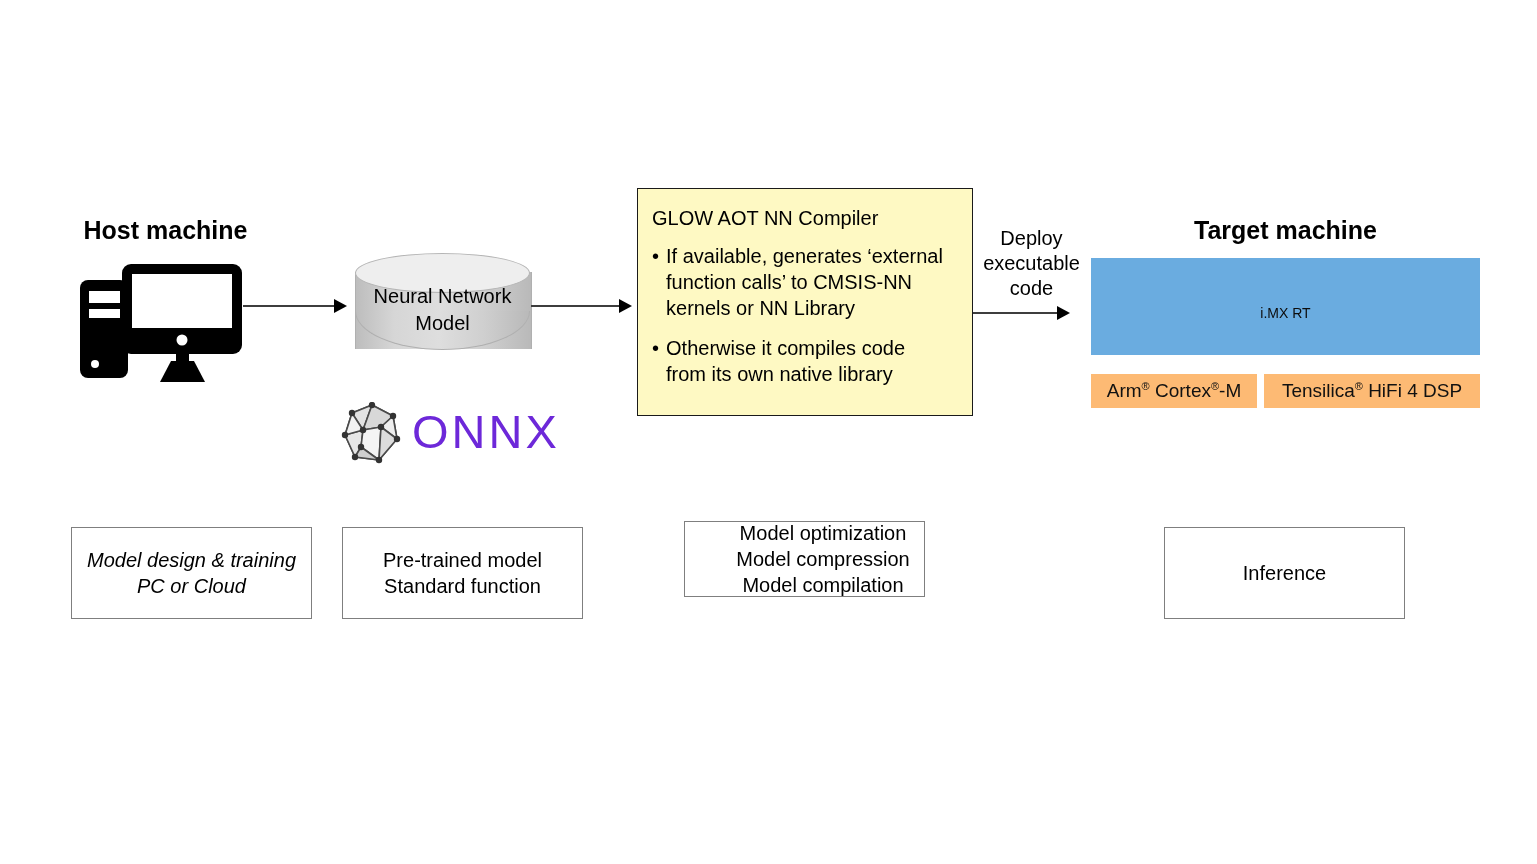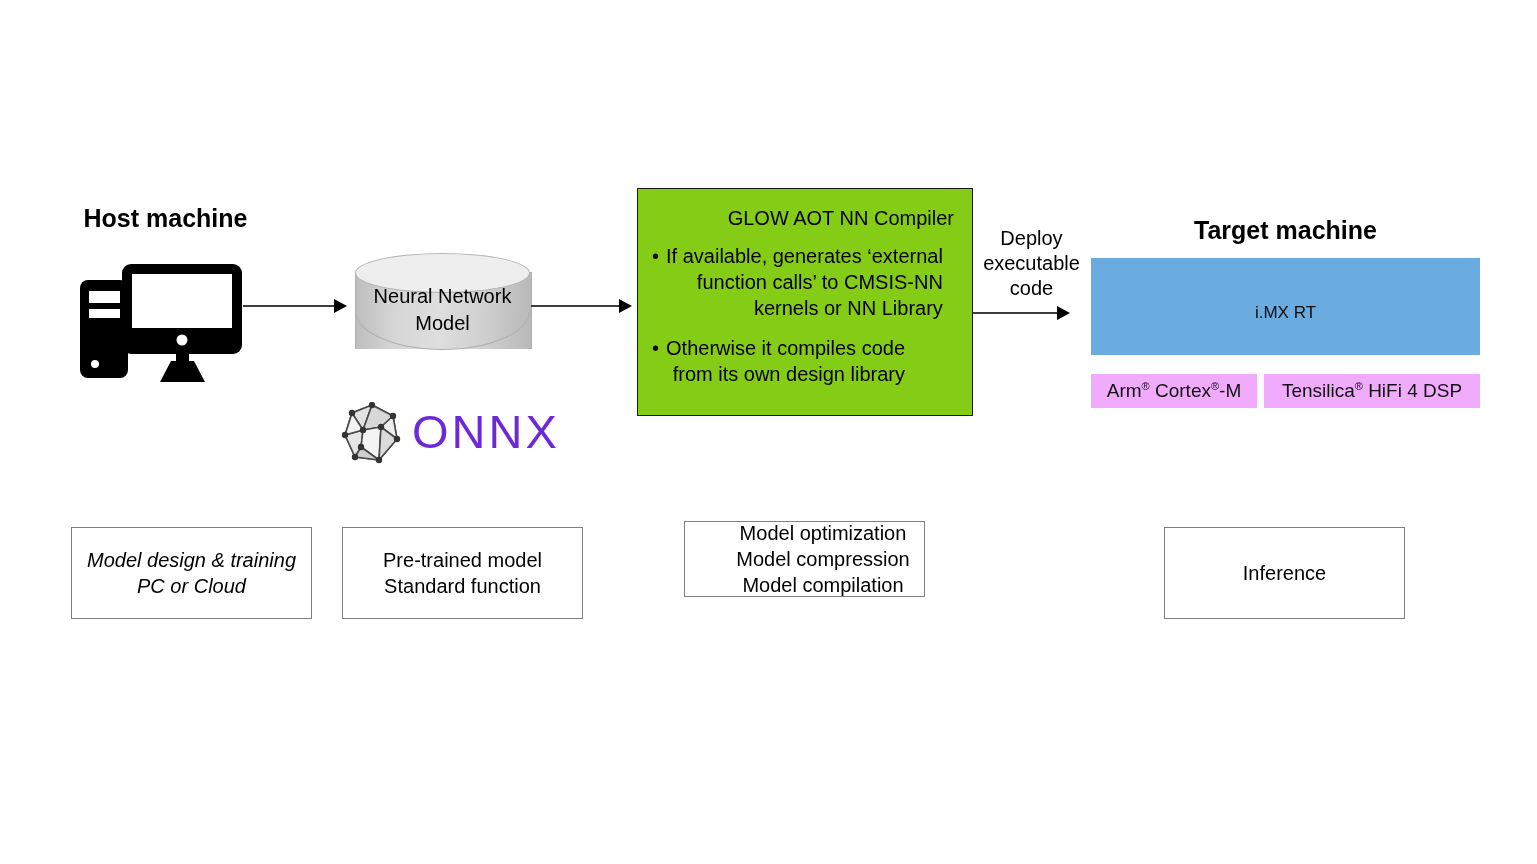--- a/index.html
+++ b/index.html
@@ -79,23 +79,22 @@
     font-weight: 300;
     letter-spacing: 3px;
     color: #6d28d9;
     line-height: 1;
     white-space: nowrap;
   }
 
   
   .box-thin {
     border: 1.4px solid #1a1a1a;
-    background: #84cc16;
+    background: #fef9c3;
     box-sizing: border-box;
-    text-align: right;
   }
   .box-gray {
     border: 1.4px solid #7f7f7f;
     background: #ffffff;
     box-sizing: border-box;
     display: flex;
     align-items: center;
     justify-content: center;
   }
   .box-gray .box-text {
@@ -133,23 +132,23 @@
   }
 
   
   .imx-box {
     background: #6aace0;
     display: flex;
     align-items: center;
     justify-content: center;
     box-sizing: border-box;
   }
-  .imx-label { font-size: 17px; color: #0d0d0d; margin-top: 12px; }
+  .imx-label { font-size: 14px; color: #0d0d0d; margin-top: 12px; }
   .chip-box {
-    background: #f0abfc;
+    background: #fdba74;
     display: flex;
     align-items: center;
     justify-content: center;
     box-sizing: border-box;
     font-size: 19px;
     color: #111;
     white-space: nowrap;
   }
   .chip-box sup { font-size: 11px; vertical-align: super; }
 
@@ -173,21 +172,21 @@
     line-height: 25px;
     color: #000;
     white-space: pre-line;
   }
 </style>
 </head>
 <body>
 
 <div id="canvas">
 
-  <div class="abs section-title" style="left:78px; top:206px; width:175px;">Host machine</div>
+  <div class="abs section-title" style="left:78px; top:218px; width:175px;">Host machine</div>
 
   <div class="abs pc-icon" style="left:78px; top:258px;">
     <svg width="170" height="125" viewBox="0 0 170 125" xmlns="http://www.w3.org/2000/svg">
 
       <rect x="44" y="6" width="120" height="90" rx="9" ry="9" fill="#000000"></rect>
 
       <rect x="54" y="16" width="100" height="54" fill="#ffffff"></rect>
 
       <circle cx="104" cy="82" r="5.5" fill="#ffffff"></circle>
 
@@ -252,21 +251,21 @@
       <div class="bullet-row">
         <span class="bullet-dot">•</span>
         <span class="bullet-text">If available, generates ‘external
 function calls’ to CMSIS-NN
 kernels or NN Library</span>
       </div>
 
       <div class="bullet-row">
         <span class="bullet-dot">•</span>
         <span class="bullet-text">Otherwise it compiles code
-from its own design library</span>
+from its own native library</span>
       </div>
     </div>
   </div>
 
   <div class="deploy-label" style="left:968px; top:226px; width:127px;">Deploy
 executable
 code</div>
   <div class="arrow-line" style="left:973px; top:312px; width:86px;"></div>
   <div class="arrow-head" style="left:1057px; top:306px;"></div>
 

